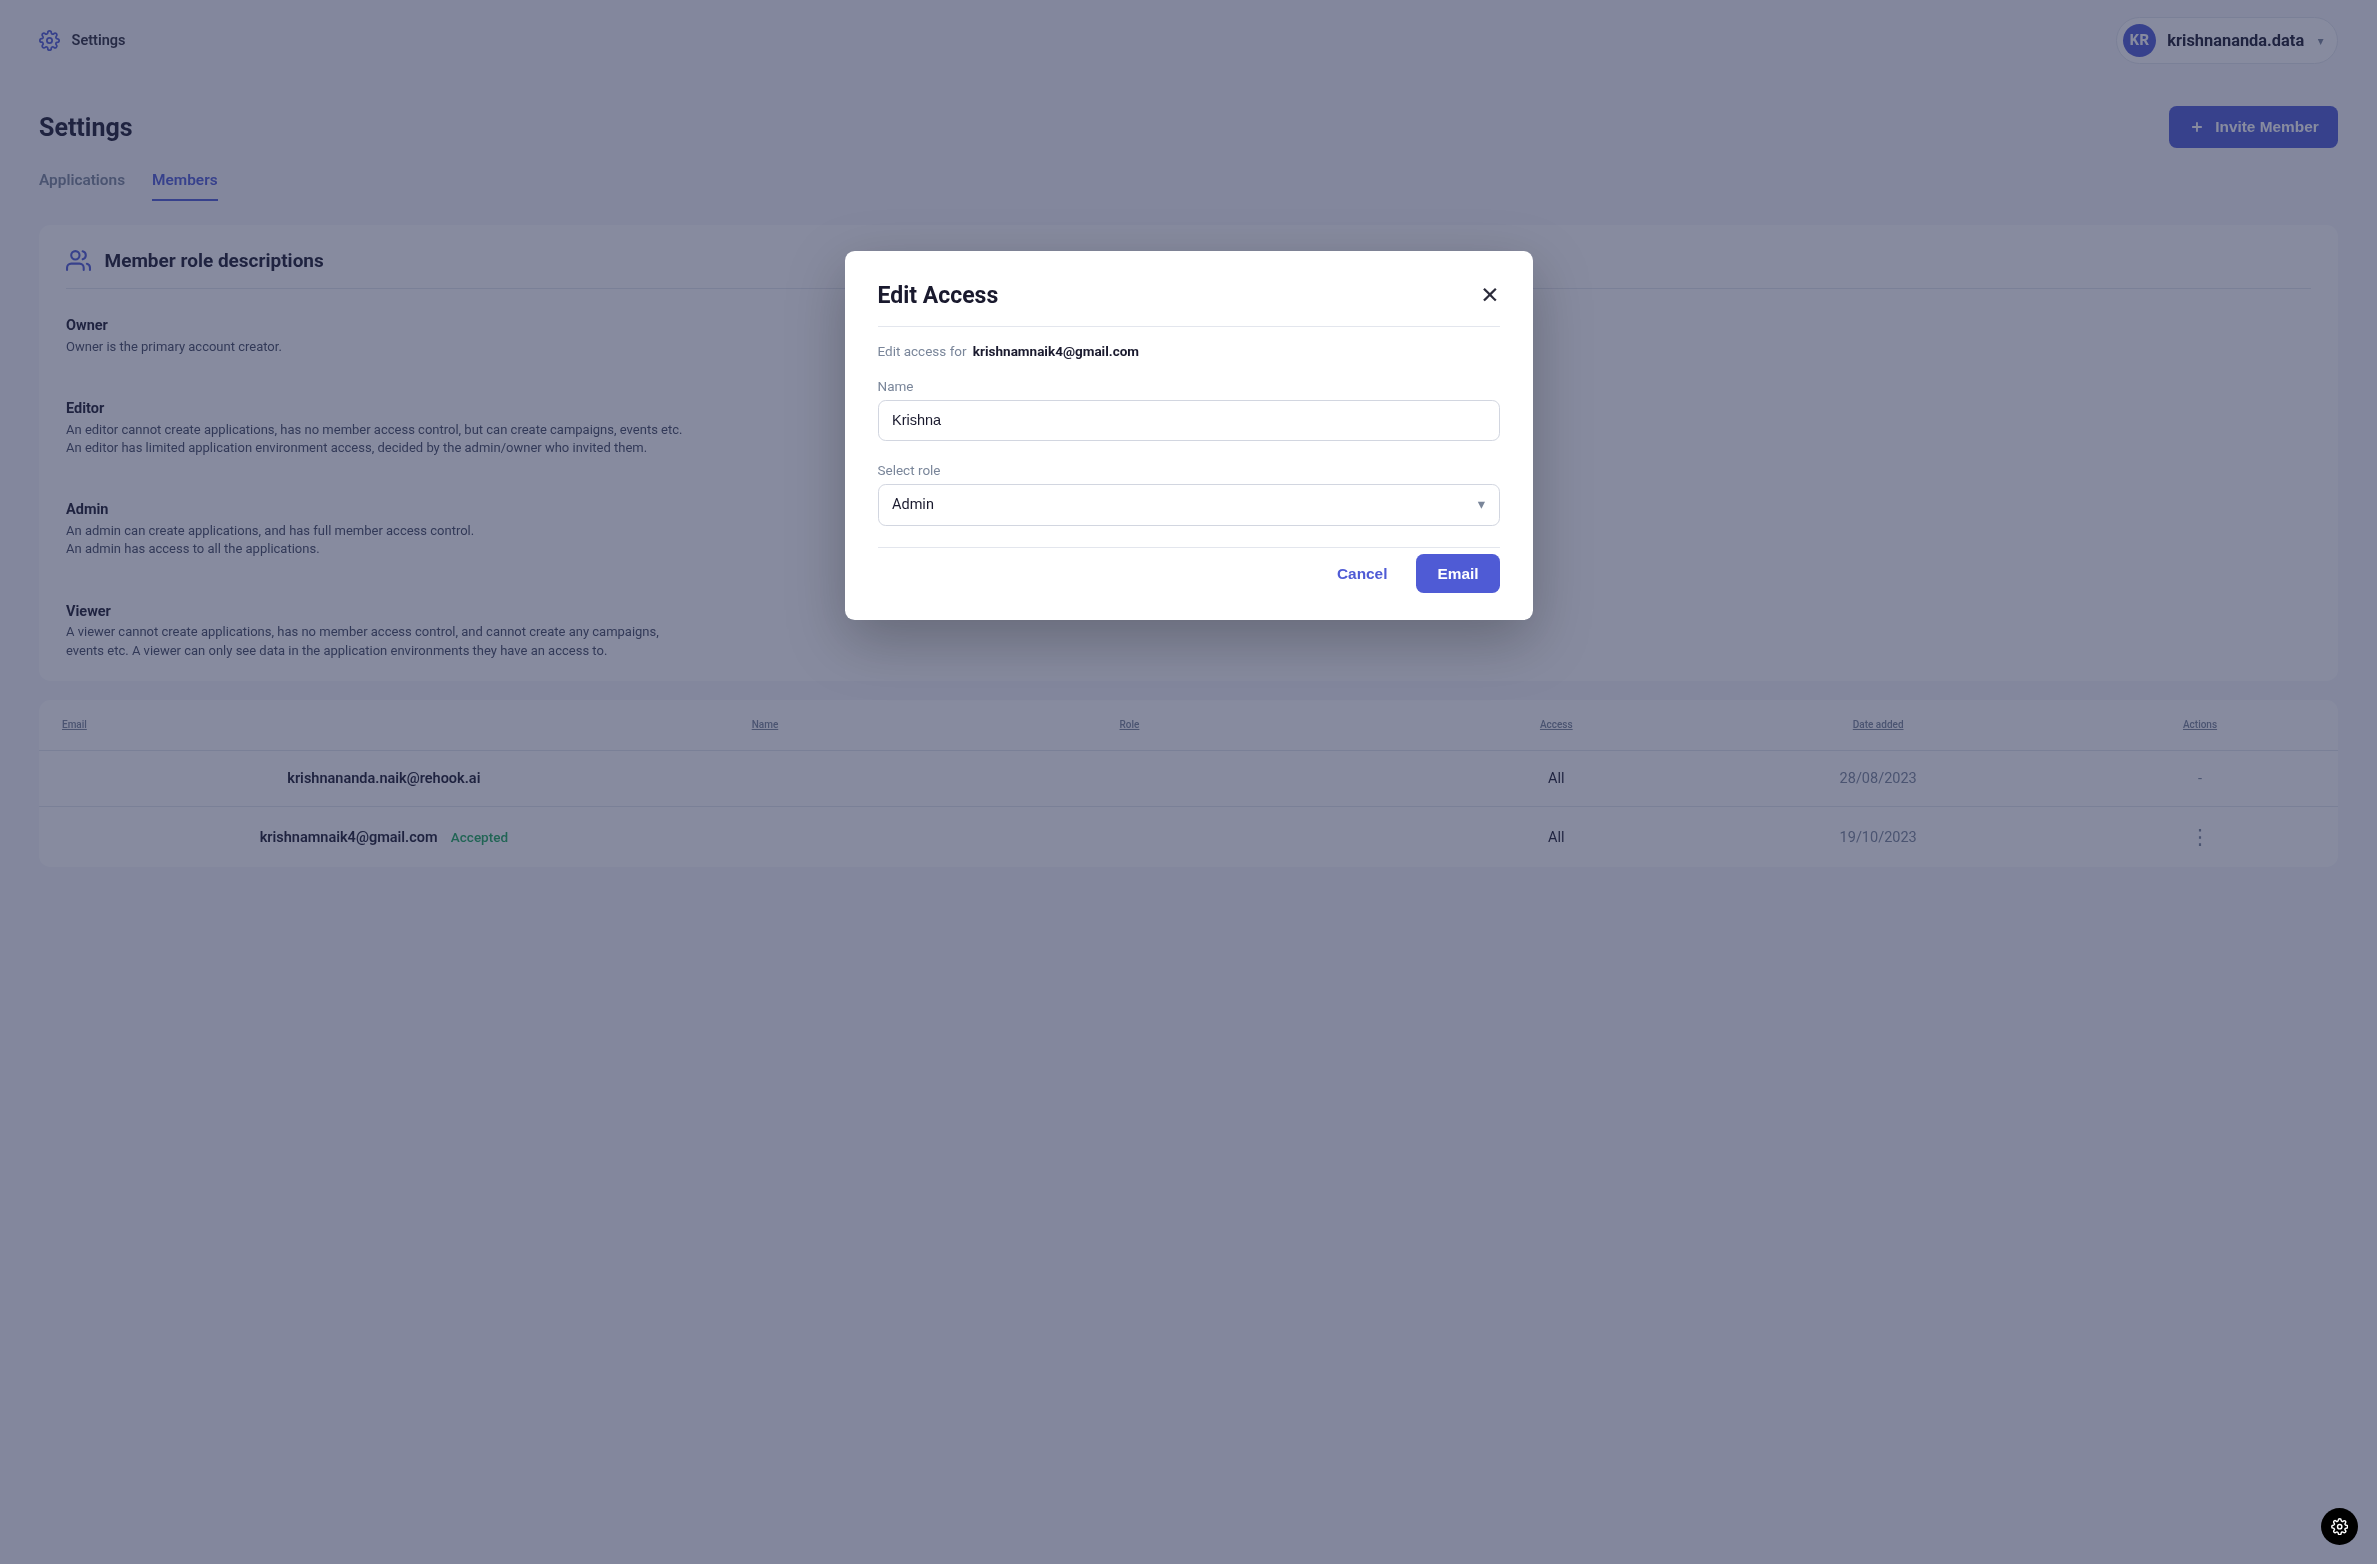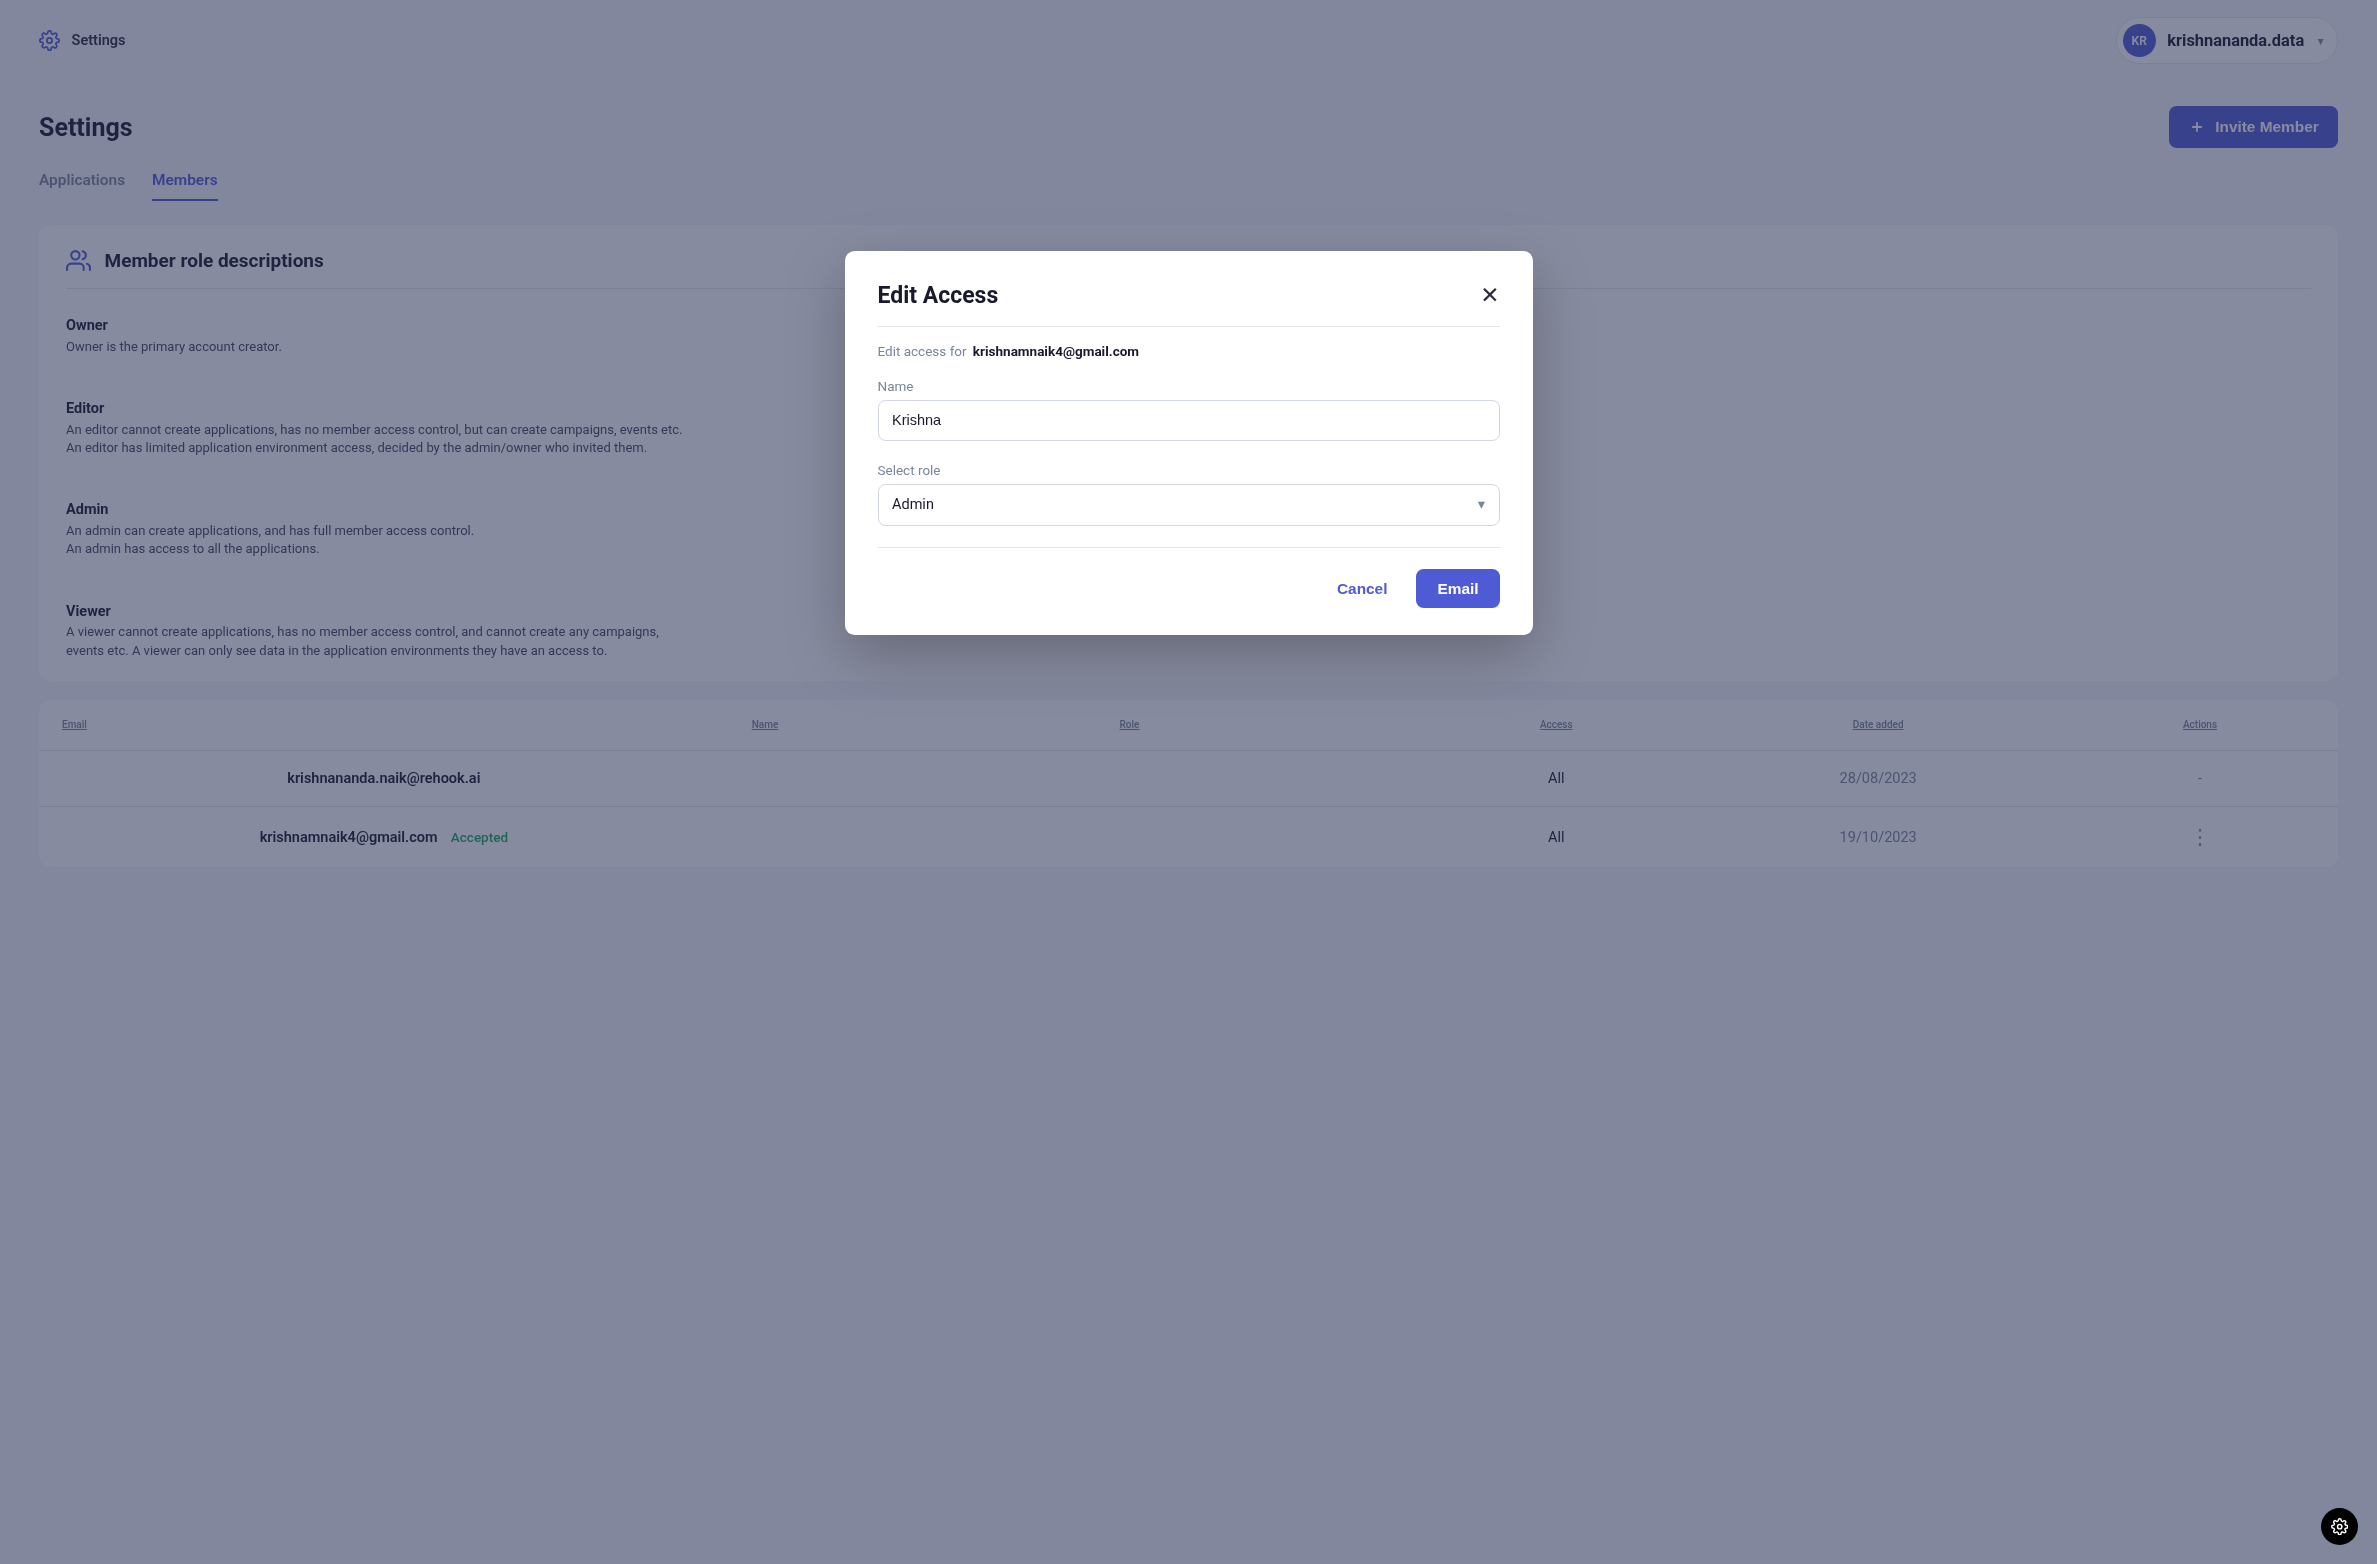--- a/index.html
+++ b/index.html
@@ -46,21 +46,21 @@
   .user-pill {
     display: flex; align-items: center; gap: 11.6px;
     background: #fff; border: 1px solid var(--border);
     border-radius: 965px; padding: 5.8px 13.5px 5.8px 5.8px;
     cursor: pointer;
   }
   .avatar-circle {
     width: 33px; height: 33px; border-radius: 50%;
     background: var(--primary);
     color: #fff; display: flex; align-items: center; justify-content: center;
-    font-size: 12px; font-weight: 600;
+    font-size: 16px; font-weight: 600; font-family: Liberation Mono, monospace;
   }
   .user-pill .uname { font-size: 16.4px; font-weight: 700; color: var(--text); }
   .caret { color: var(--muted); font-size: 11.6px; margin-left: 1.9px; }
   
   .page-header {
     display: flex; align-items: center; justify-content: space-between;
     margin-top: 29px;
   }
   .page-header h1 { font-size: 25px; font-weight: 700; margin: 0; }
   .invite-btn {
@@ -152,21 +152,21 @@
     padding: 11.6px 13.5px; font-size: 14.5px; color: #1a1a2e;
     background: #fff;
   }
   .select-wrap {
     display: flex; align-items: center; justify-content: space-between;
     cursor: pointer;
   }
   .field-block { margin-bottom: 21px; }
   .modal-footer {
     display: flex; justify-content: flex-end; align-items: center;
-    gap: 23px; border-top: 1px solid var(--border); padding-top: 21px; margin-top: 7.7px;
+    gap: 23px; border-top: 1px solid var(--border); padding-top: 6px; margin-top: 7.7px;
   }
   .btn-cancel { color: var(--primary); font-size: 15.4px; font-weight: 600; cursor: pointer; background:none; border:none; }
   .btn-save { background: var(--primary); color: #fff; font-size: 15.4px; font-weight: 600; border:none; border-radius: 7.7px; padding: 10.6px 21px; cursor:pointer; }
   
   .fab {
     position: fixed; right: 19.3px; bottom: 19.3px;
     width: 37px; height: 37px; border-radius: 50%;
     background: #000; color: #fff; display:flex; align-items:center; justify-content:center;
     cursor:pointer; z-index: 60;
   }

